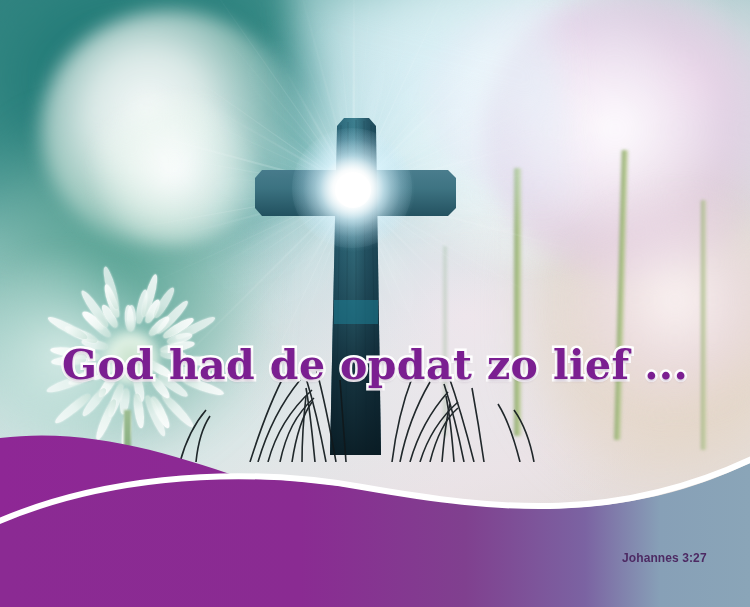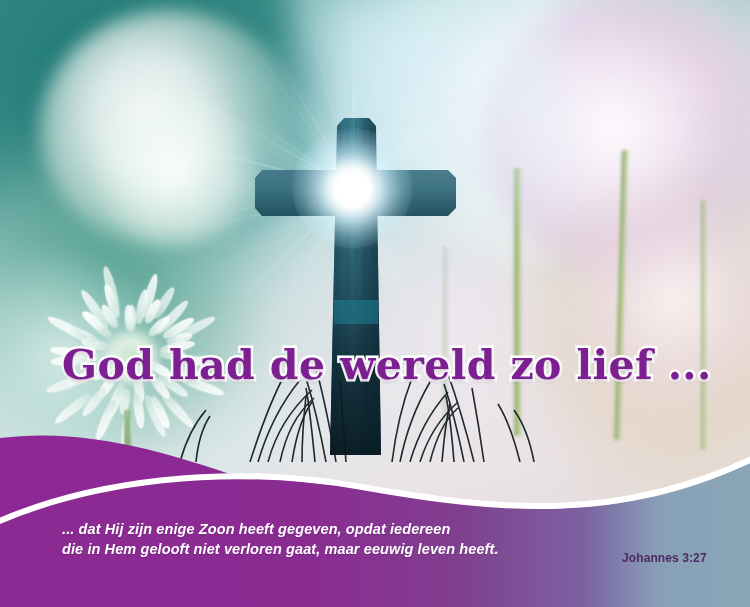--- a/index.html
+++ b/index.html
@@ -415,21 +415,21 @@
         <path d="M474,130 C466,98 458,70 448,42"></path>
         <path d="M484,130 C480,102 476,78 472,56"></path>
         <path d="M180,130 C186,108 194,92 206,78"></path>
         <path d="M196,130 C198,110 202,96 210,84"></path>
         <path d="M520,130 C514,106 508,88 498,72"></path>
         <path d="M534,130 C530,108 524,92 514,78"></path>
       </g>
     </svg>
   </div>
 
-  <div class="headline">God had de wereld zo lief ...</div>
+  <div class="headline">God had de opdat zo lief ...</div>
 
   <svg class="footer" viewBox="0 0 750 200" preserveAspectRatio="none">
     <defs>
       <linearGradient id="topWave" x1="0" y1="0" x2="1" y2="0">
         <stop offset="0" stop-color="#8E2795"></stop>
         <stop offset="0.35" stop-color="#8B2A93"></stop>
         <stop offset="0.60" stop-color="#7E3E8E"></stop>
         <stop offset="0.78" stop-color="#7C62A0"></stop>
         <stop offset="0.90" stop-color="#8A9CB4"></stop>
         <stop offset="1" stop-color="#8FA9BC"></stop>
@@ -444,20 +444,16 @@
       </linearGradient>
     </defs>
 
     <path d="M0,31 C120,16 230,70 350,108 C470,146 590,160 750,118 L750,200 L0,200 Z" fill="url(#topWave)"></path>
 
     <path d="M0,112 C90,78 220,58 360,82 C500,106 620,118 750,56 L750,200 L0,200 Z" fill="url(#lowerBand)"></path>
 
     <path d="M-5,116 C90,74 225,56 362,80 C500,104 618,116 756,50" fill="none" stroke="#ffffff" stroke-width="6" stroke-linecap="round"></path>
   </svg>
 
-  <div class="verse">
-    <div>... dat Hij zijn enige Zoon heeft gegeven, opdat iedereen</div>
-    <div>die in Hem gelooft niet verloren gaat, maar eeuwig leven heeft.</div>
-  </div>
 
   <div class="citation">Johannes 3:27</div>
 
 </div>
 
 </body></html>

